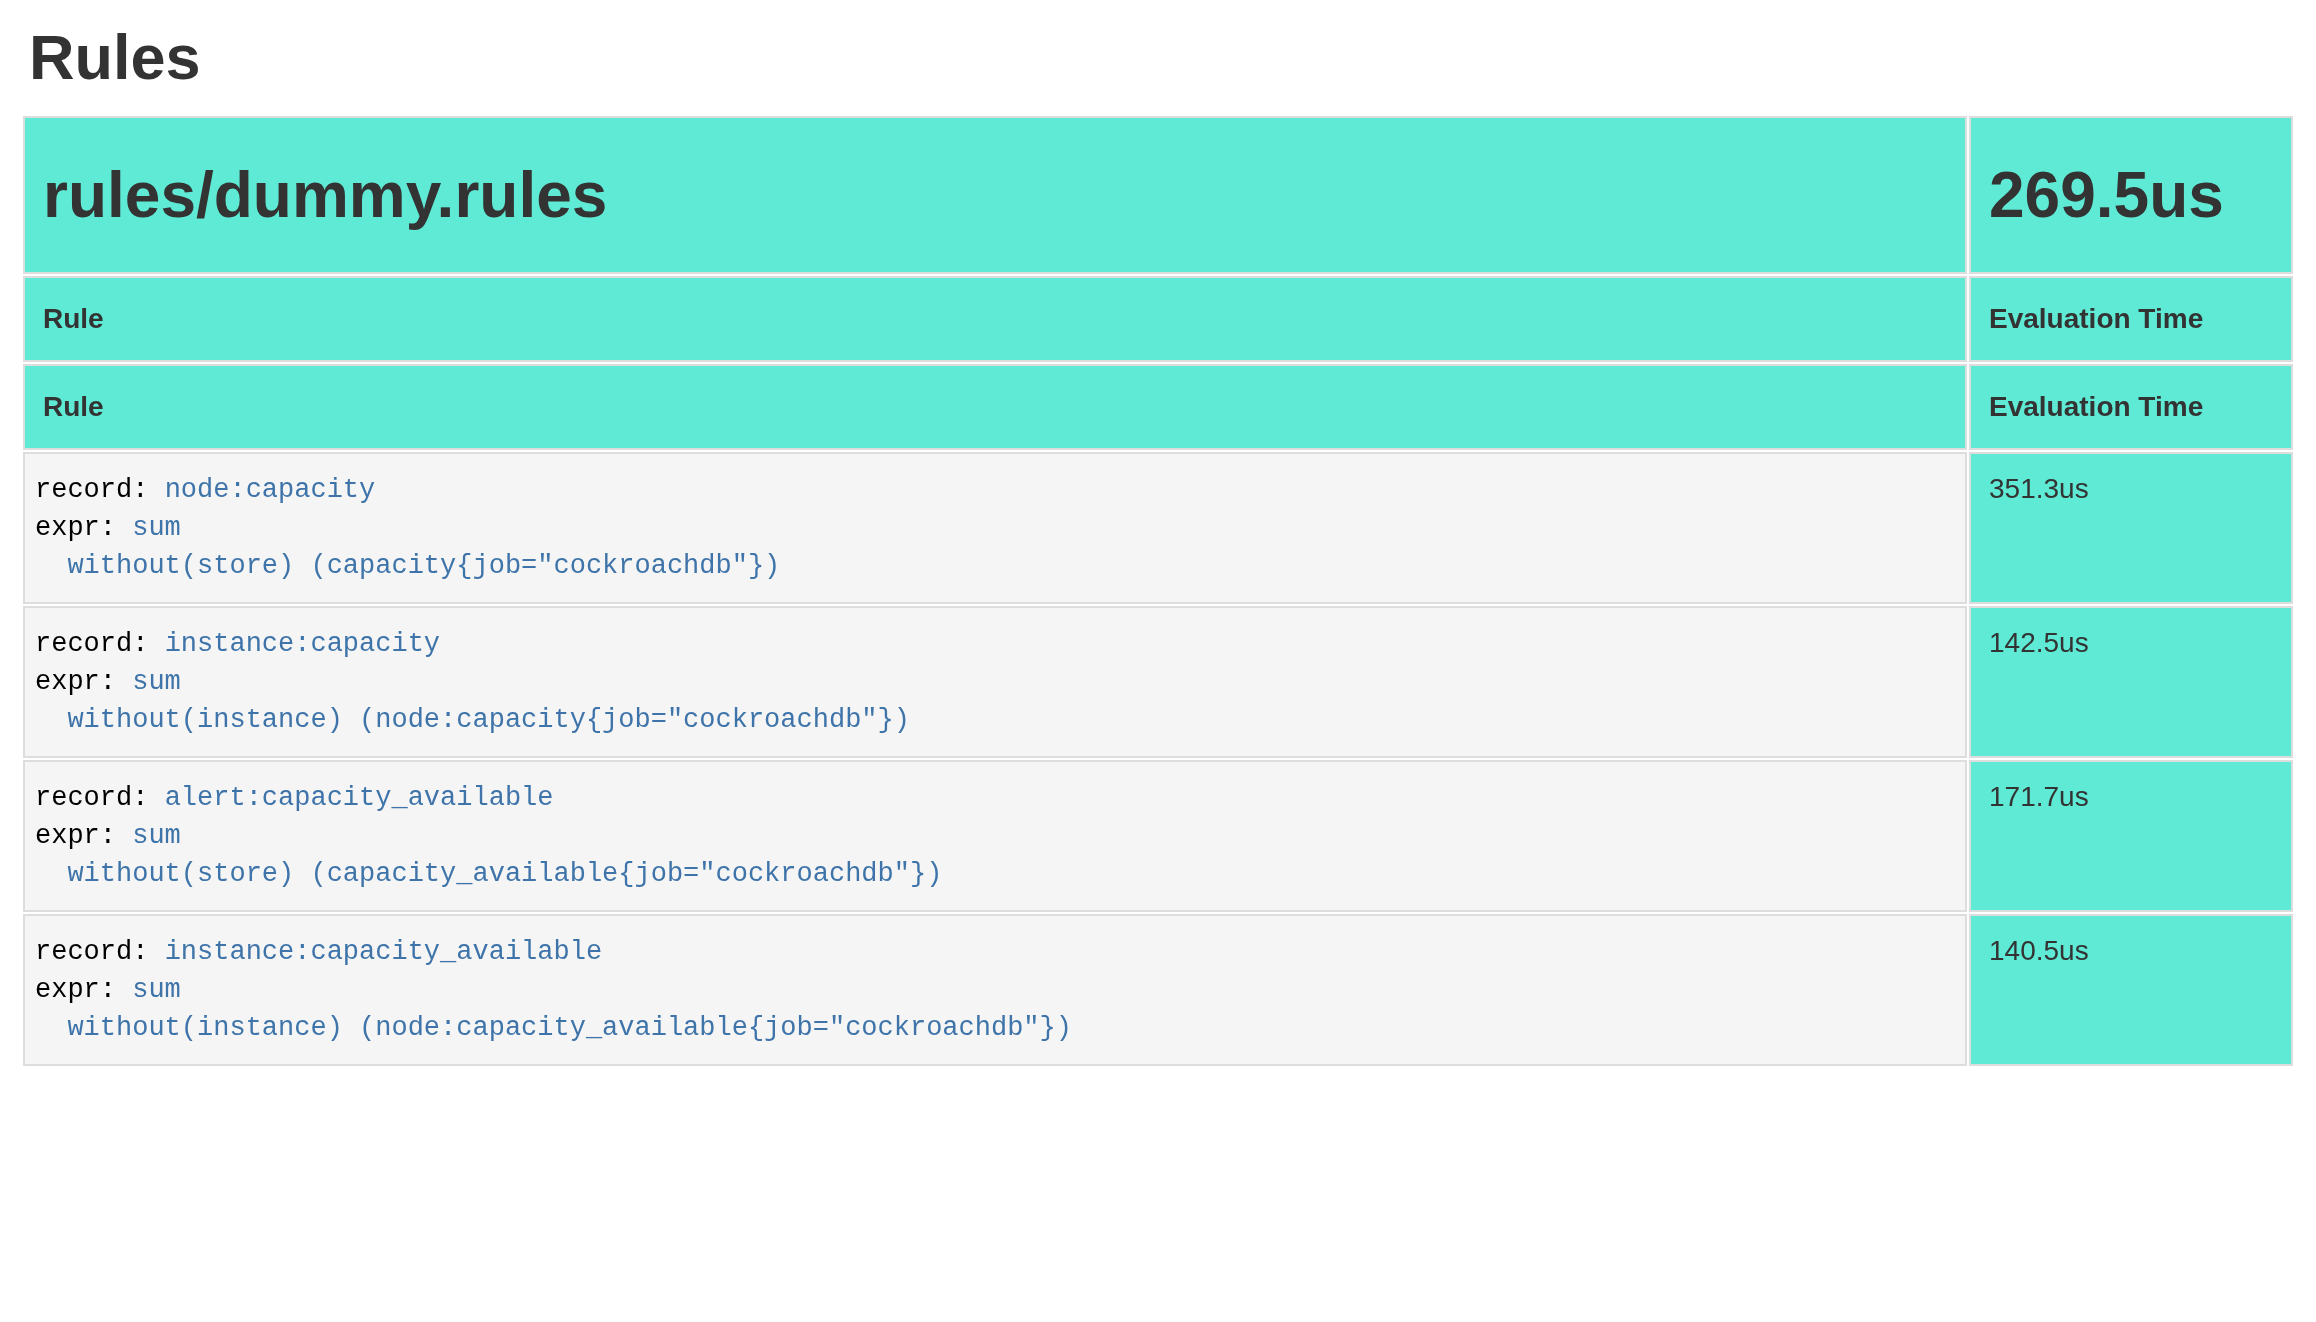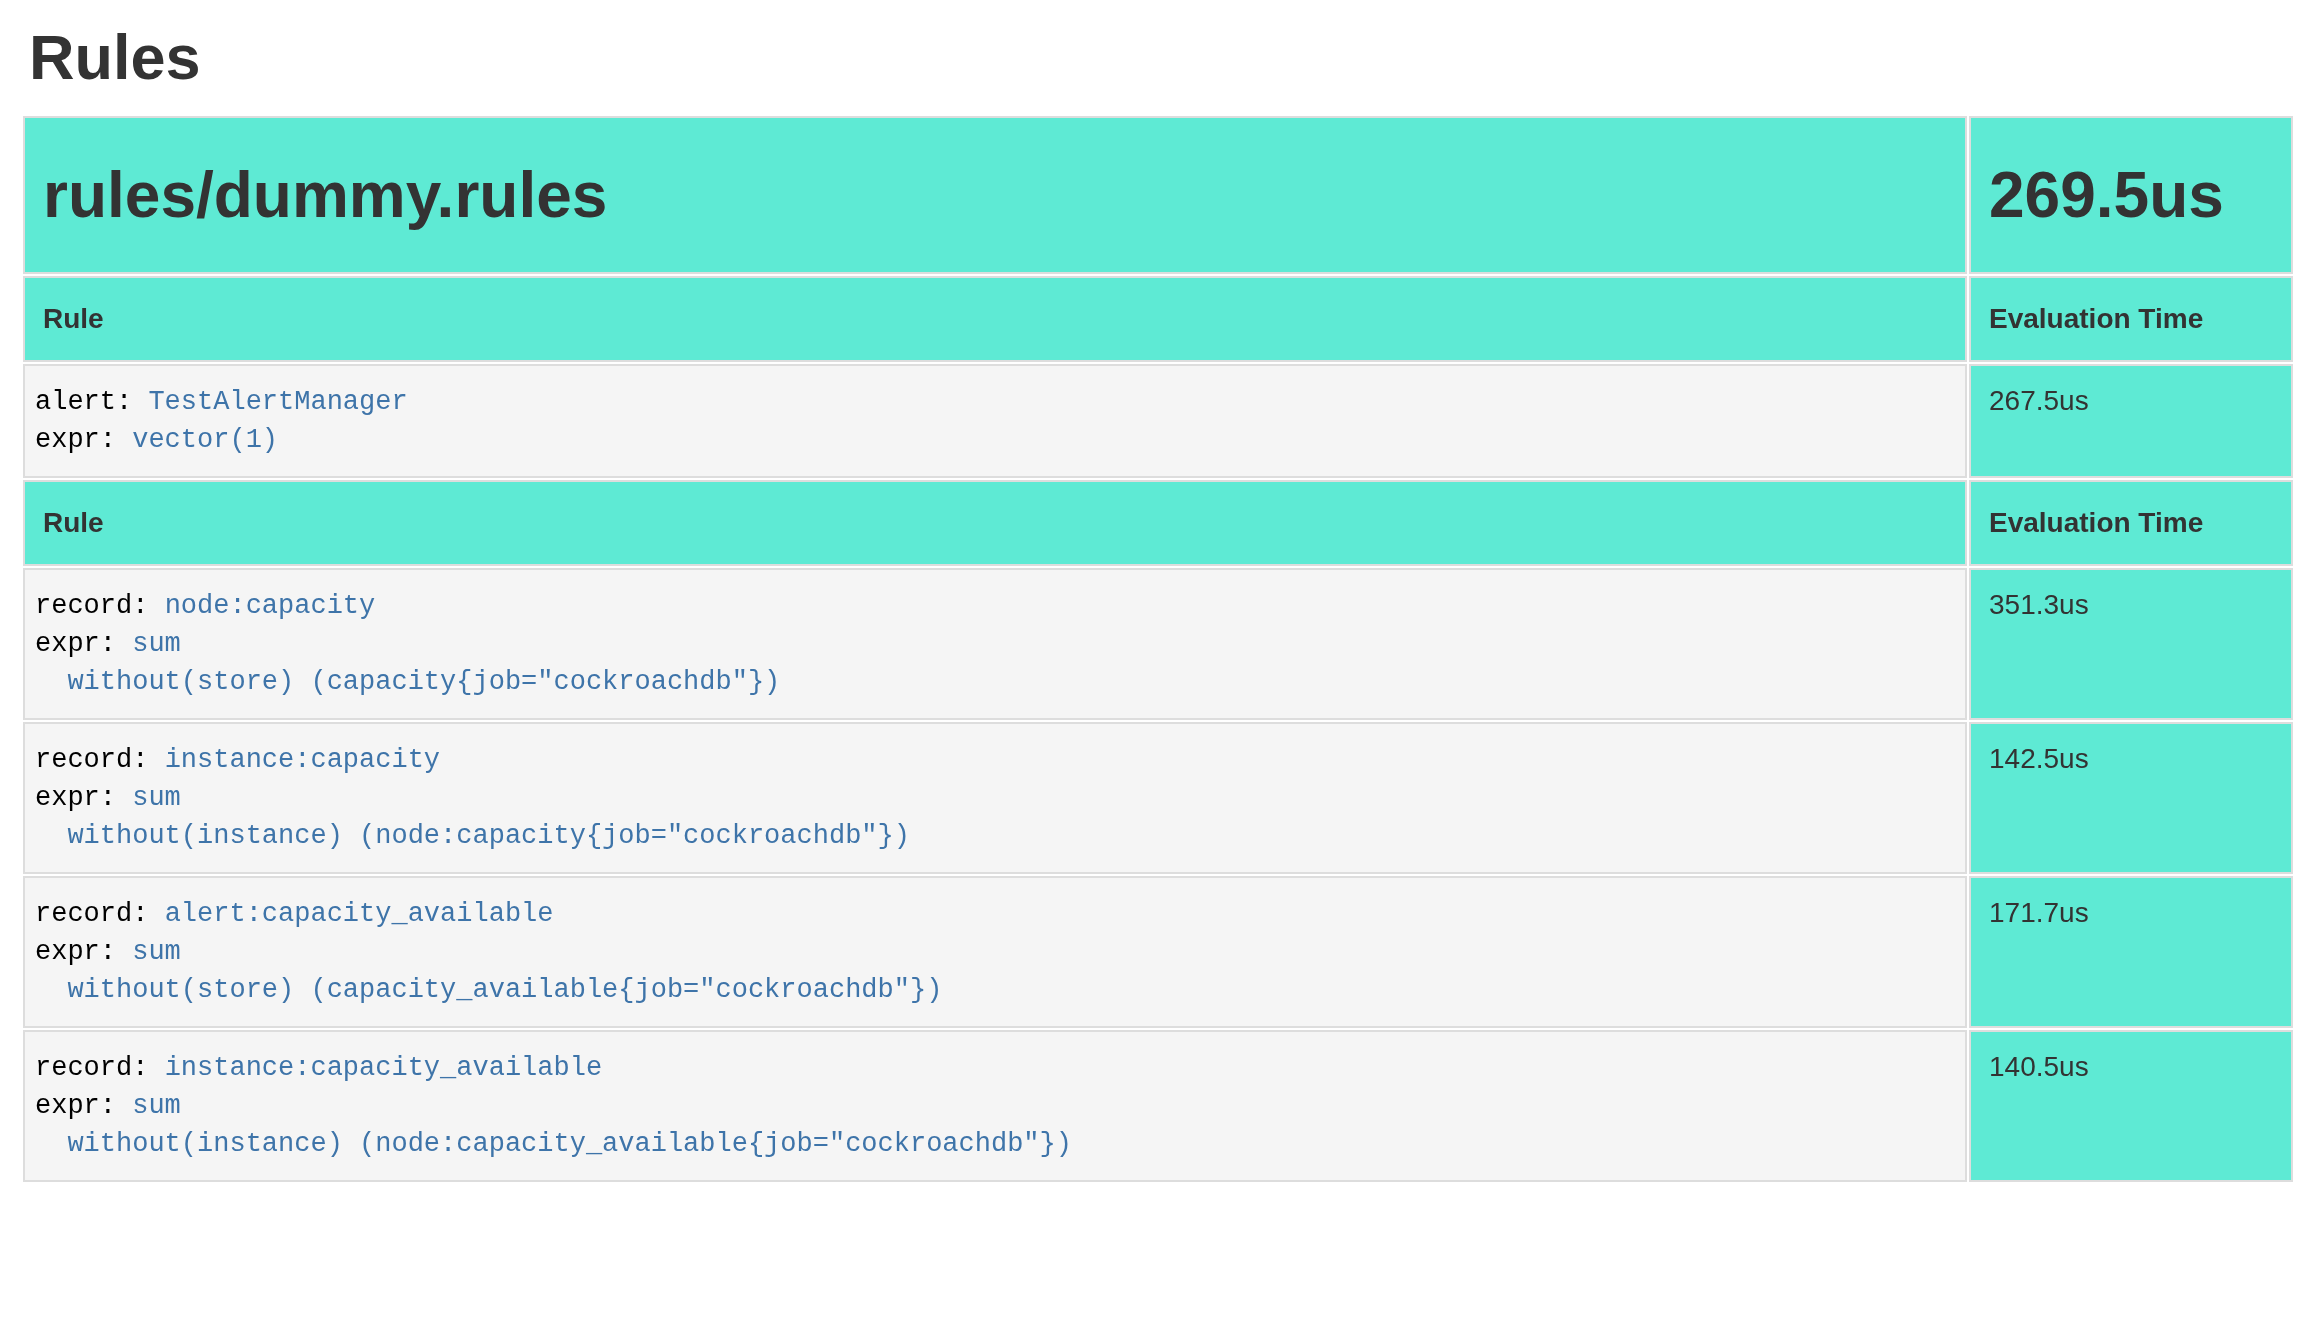--- a/index.html
+++ b/index.html
@@ -98,27 +98,20 @@
           <h2>rules/dummy.rules</h2>
         </td>
         <td class="group-cell">
           <h2>269.5us</h2>
         </td>
       </tr>
       <tr class="column-header-row">
         <th class="col-header">Rule</th>
         <th class="col-header">Evaluation Time</th>
       </tr>
-      <tr class="rule-row">
-        <td class="rule-cell">
-          <div class="code"><span class="rule-keyword">alert: </span><a class="rule-link">TestAlertManager</a><span class="rule-keyword">
-</span><span class="rule-keyword">expr: </span><a class="rule-link">vector(1)</a></div>
-        </td>
-        <td class="time-cell">267.5us</td>
-      </tr>
       <tr class="column-header-row">
         <th class="col-header">Rule</th>
         <th class="col-header">Evaluation Time</th>
       </tr>
       <tr class="rule-row">
         <td class="rule-cell">
           <div class="code"><span class="rule-keyword">record: </span><a class="rule-link">node:capacity</a><span class="rule-keyword">
 </span><span class="rule-keyword">expr: </span><a class="rule-link">sum
   without(store) (capacity{job="cockroachdb"})</a></div>
         </td>

